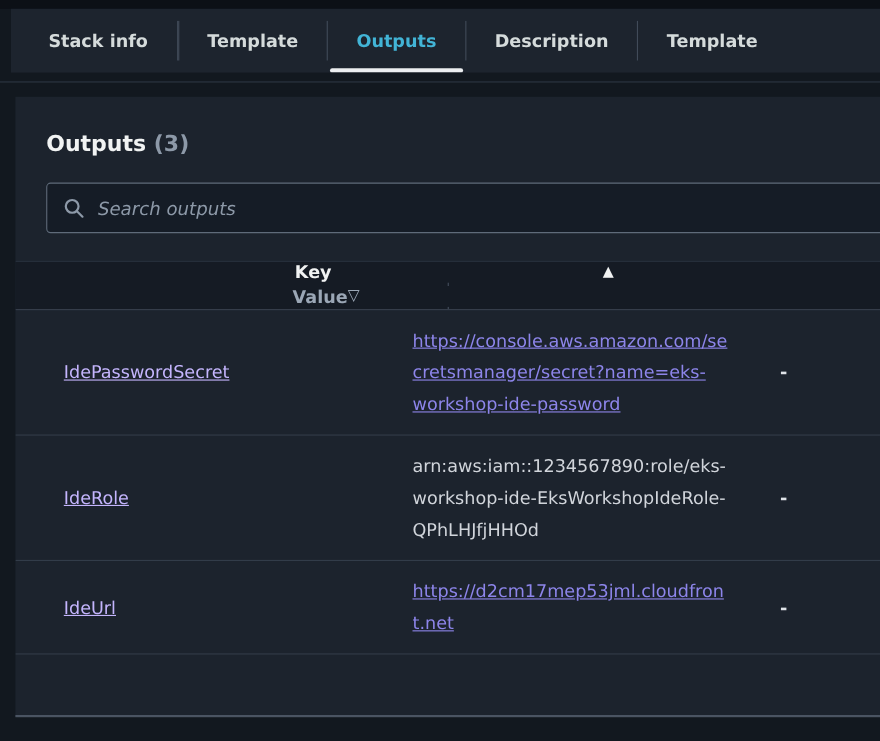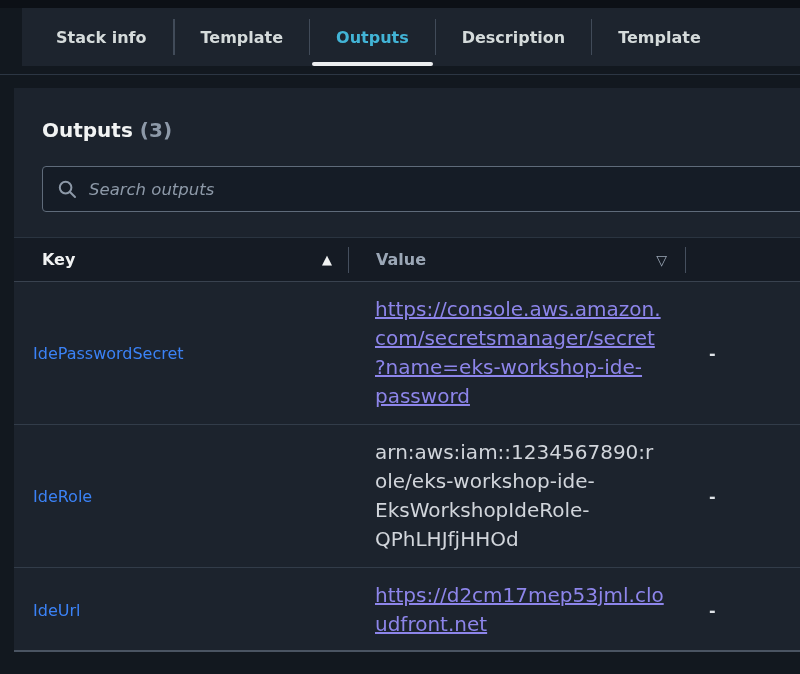--- a/index.html
+++ b/index.html
@@ -11,21 +11,21 @@
     background: #12181f;
     font-family: "DejaVu Sans", "Liberation Sans", sans-serif;
   }
 
   
   .top-strip {
     position: absolute; top: 0; left: 0; width: 100%; height: 8px;
     background: #0c1016;
   }
   .tabbar {
-    position: absolute; top: 8px; left: 22px; right: 0; height: 58px;
+    position: absolute; top: 8px; left: 10px; right: 0; height: 58px;
     background: #1d242e;
     display: flex; align-items: stretch;
     padding-left: 8px;
     overflow: hidden;
   }
   .tab {
     position: relative;
     display: flex; align-items: center;
     padding: 0 26px;
     font-size: 16px; font-weight: bold;
@@ -78,49 +78,50 @@
   .search-input::placeholder { color: #8d99a8; font-style: italic; opacity: 1; }
 
   
   .table { margin-top: 25px; }
   .thead {
     display: flex; align-items: center;
     height: 45px;
     background: #151b24;
     border-top: 1px solid #2a3440;
     border-bottom: 1px solid #39424f;
+    flex-direction: column;
   }
   .th { font-size: 16px; font-weight: bold; }
   .th-key-label { color: #f1f3f3; }
   .th-gray { color: #9ba7b6; }
   .col-key {
     width: 334px; padding: 0 16px 0 28px;
     display: flex; align-items: center; justify-content: space-between;
   }
   .col-value {
     width: 336px; padding: 0 18px 0 27px;
-    display: flex; align-items: center; justify-content: space-between;
+    display: flex; align-items: center; 
   }
   .col-desc { flex: 1; padding-left: 25px; white-space: nowrap; }
   .col-divider { width: 1px; height: 26px; background: #454f5e; }
   .sort-asc { color: #f1f3f3; font-size: 13px; }
   .sort-none { color: #9ba7b6; font-size: 14px; }
 
   .row {
     display: flex; align-items: center;
     padding: 13px 0;
     border-bottom: 1px solid #323c49;
   }
   .cell-key {
-    width: 334px; padding-left: 19px;
-    color: #3b82f6; font-size: 16px;
+    width: 334px; padding-left: 44px;
+    color: #c4b5fd; font-size: 16px; text-decoration: underline;
   }
   .cell-value {
     width: 336px; padding-left: 27px; padding-right: 20px;
-    font-size: 20px; line-height: 29px;
+    font-size: 16px; line-height: 29px;
     overflow-wrap: anywhere; word-break: break-word;
     color: #d1d5db;
   }
   .value-link { color: #8d85ea; text-decoration: underline; }
   .cell-desc { flex: 1; padding-left: 25px; color: #dfe3e8; font-size: 16px; font-weight: bold; }
 </style>
 </head>
 <body>
 
 <div class="top-strip"></div>

